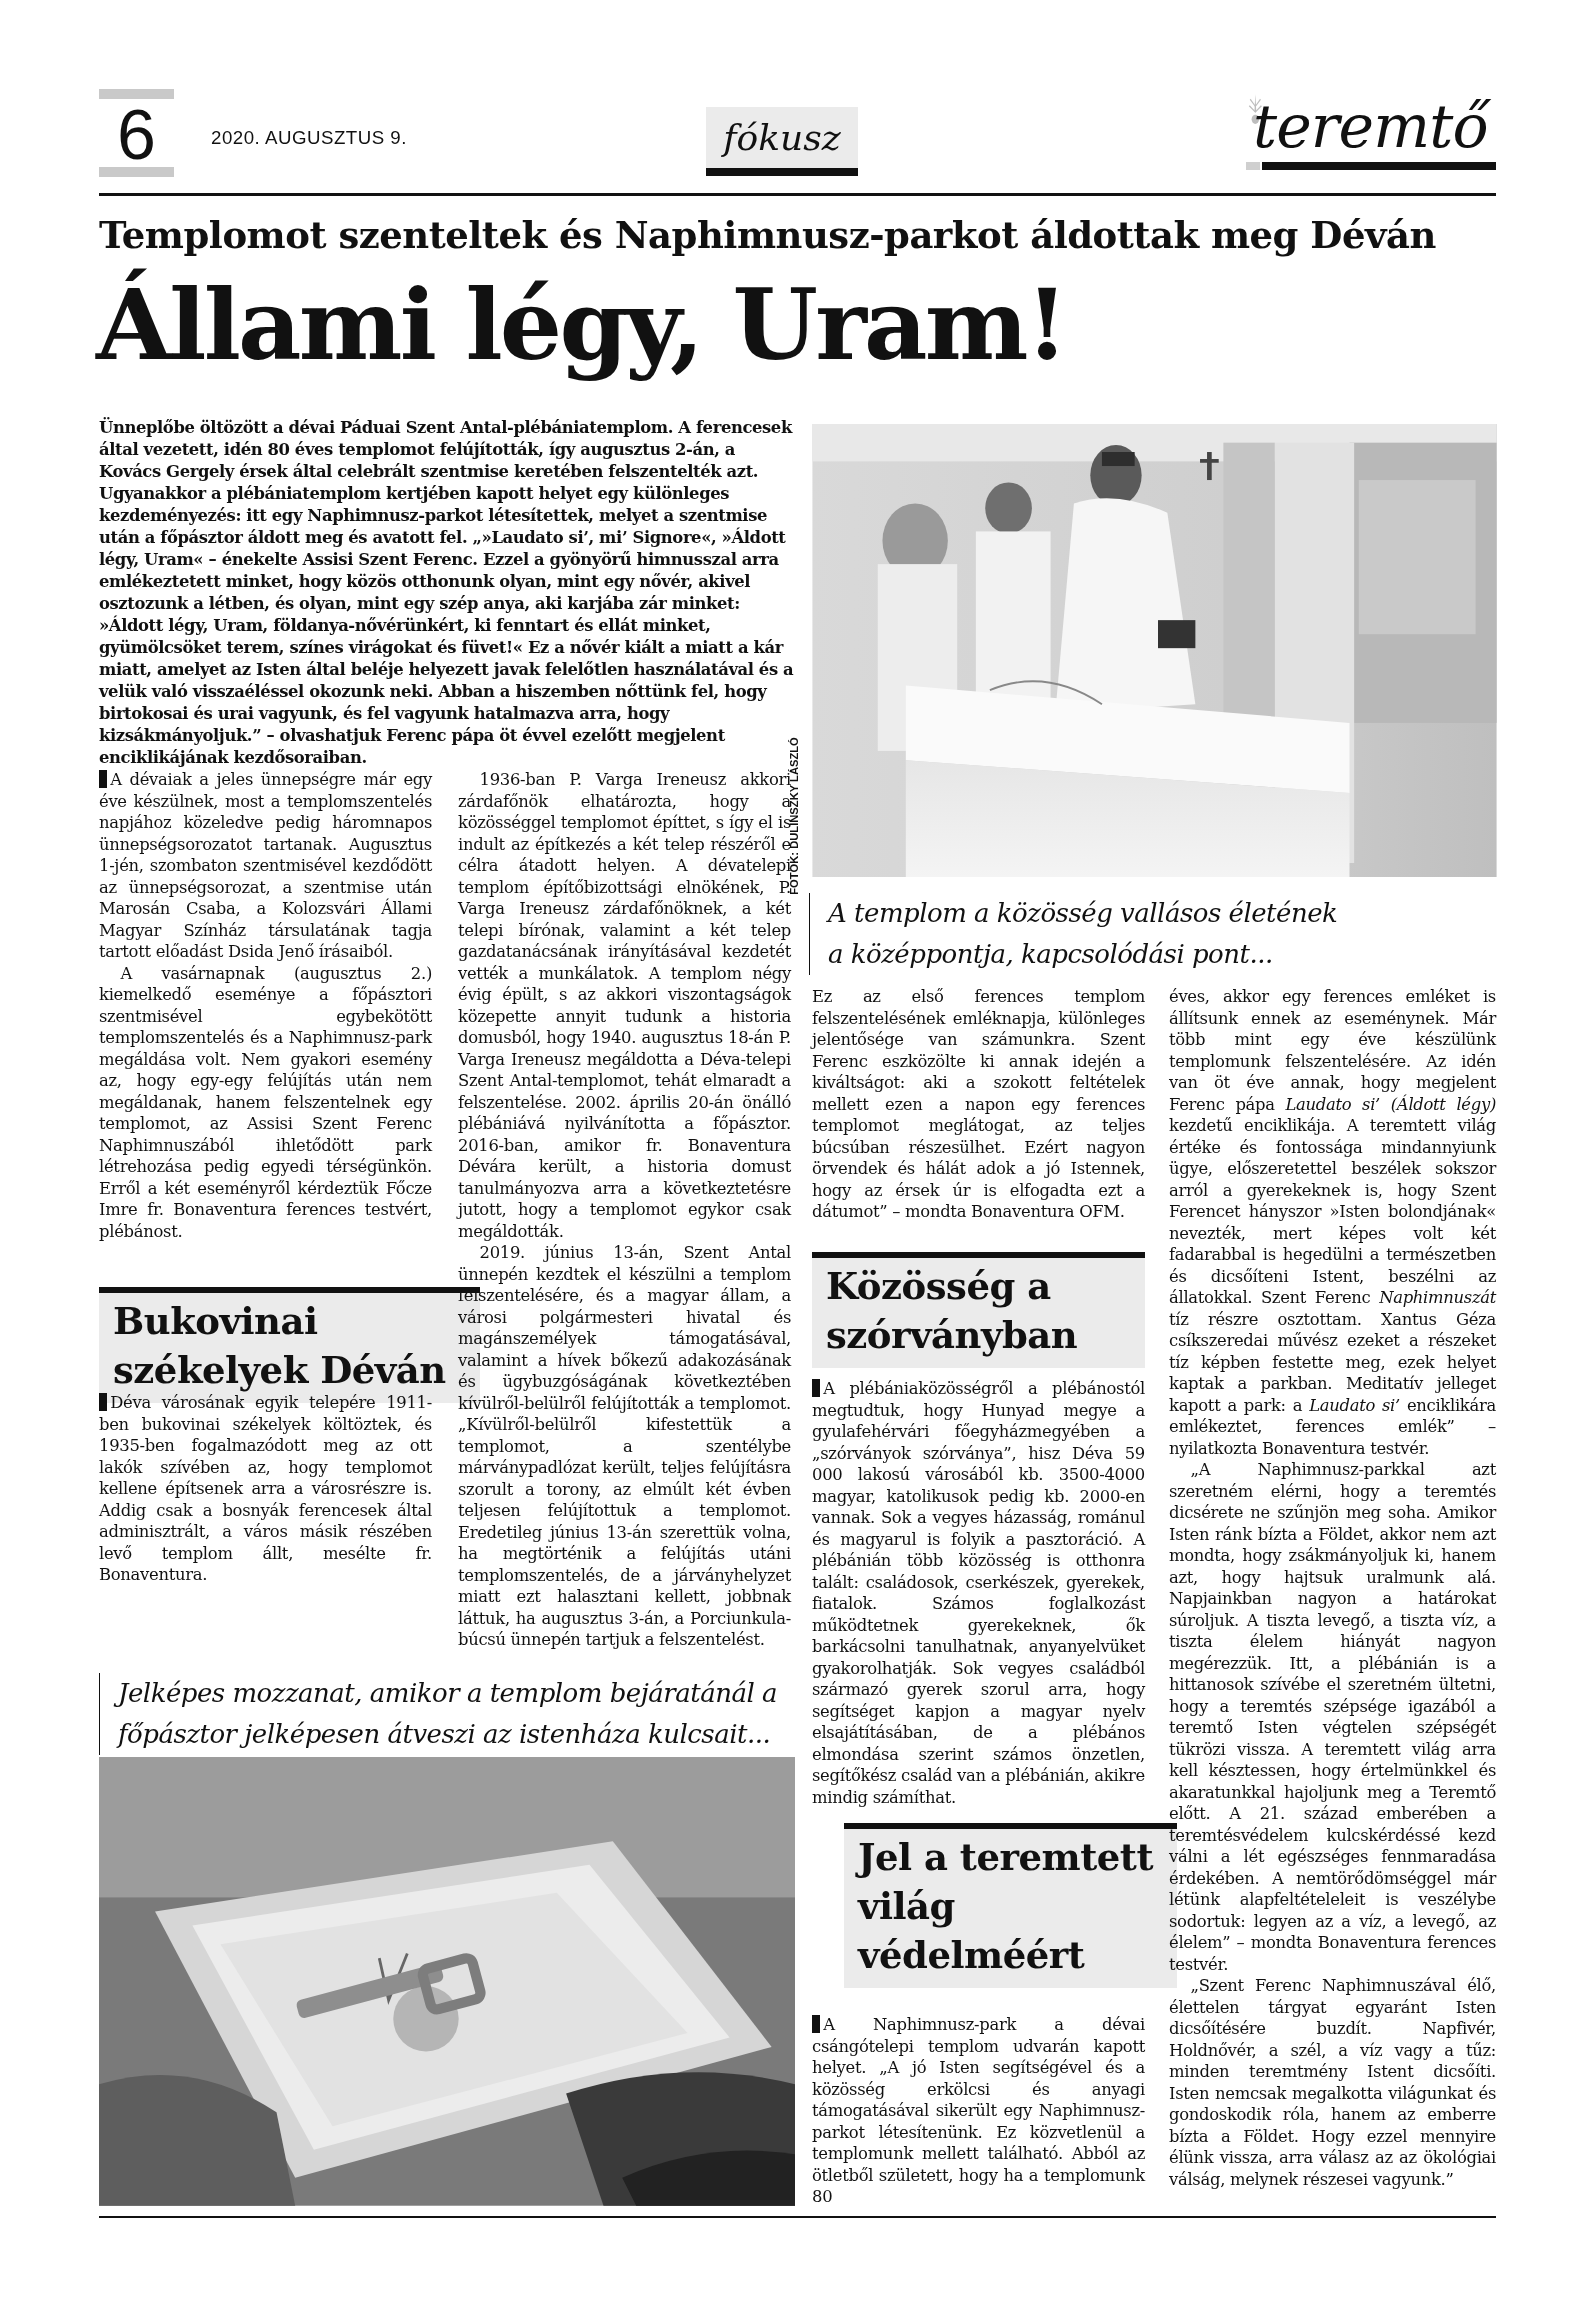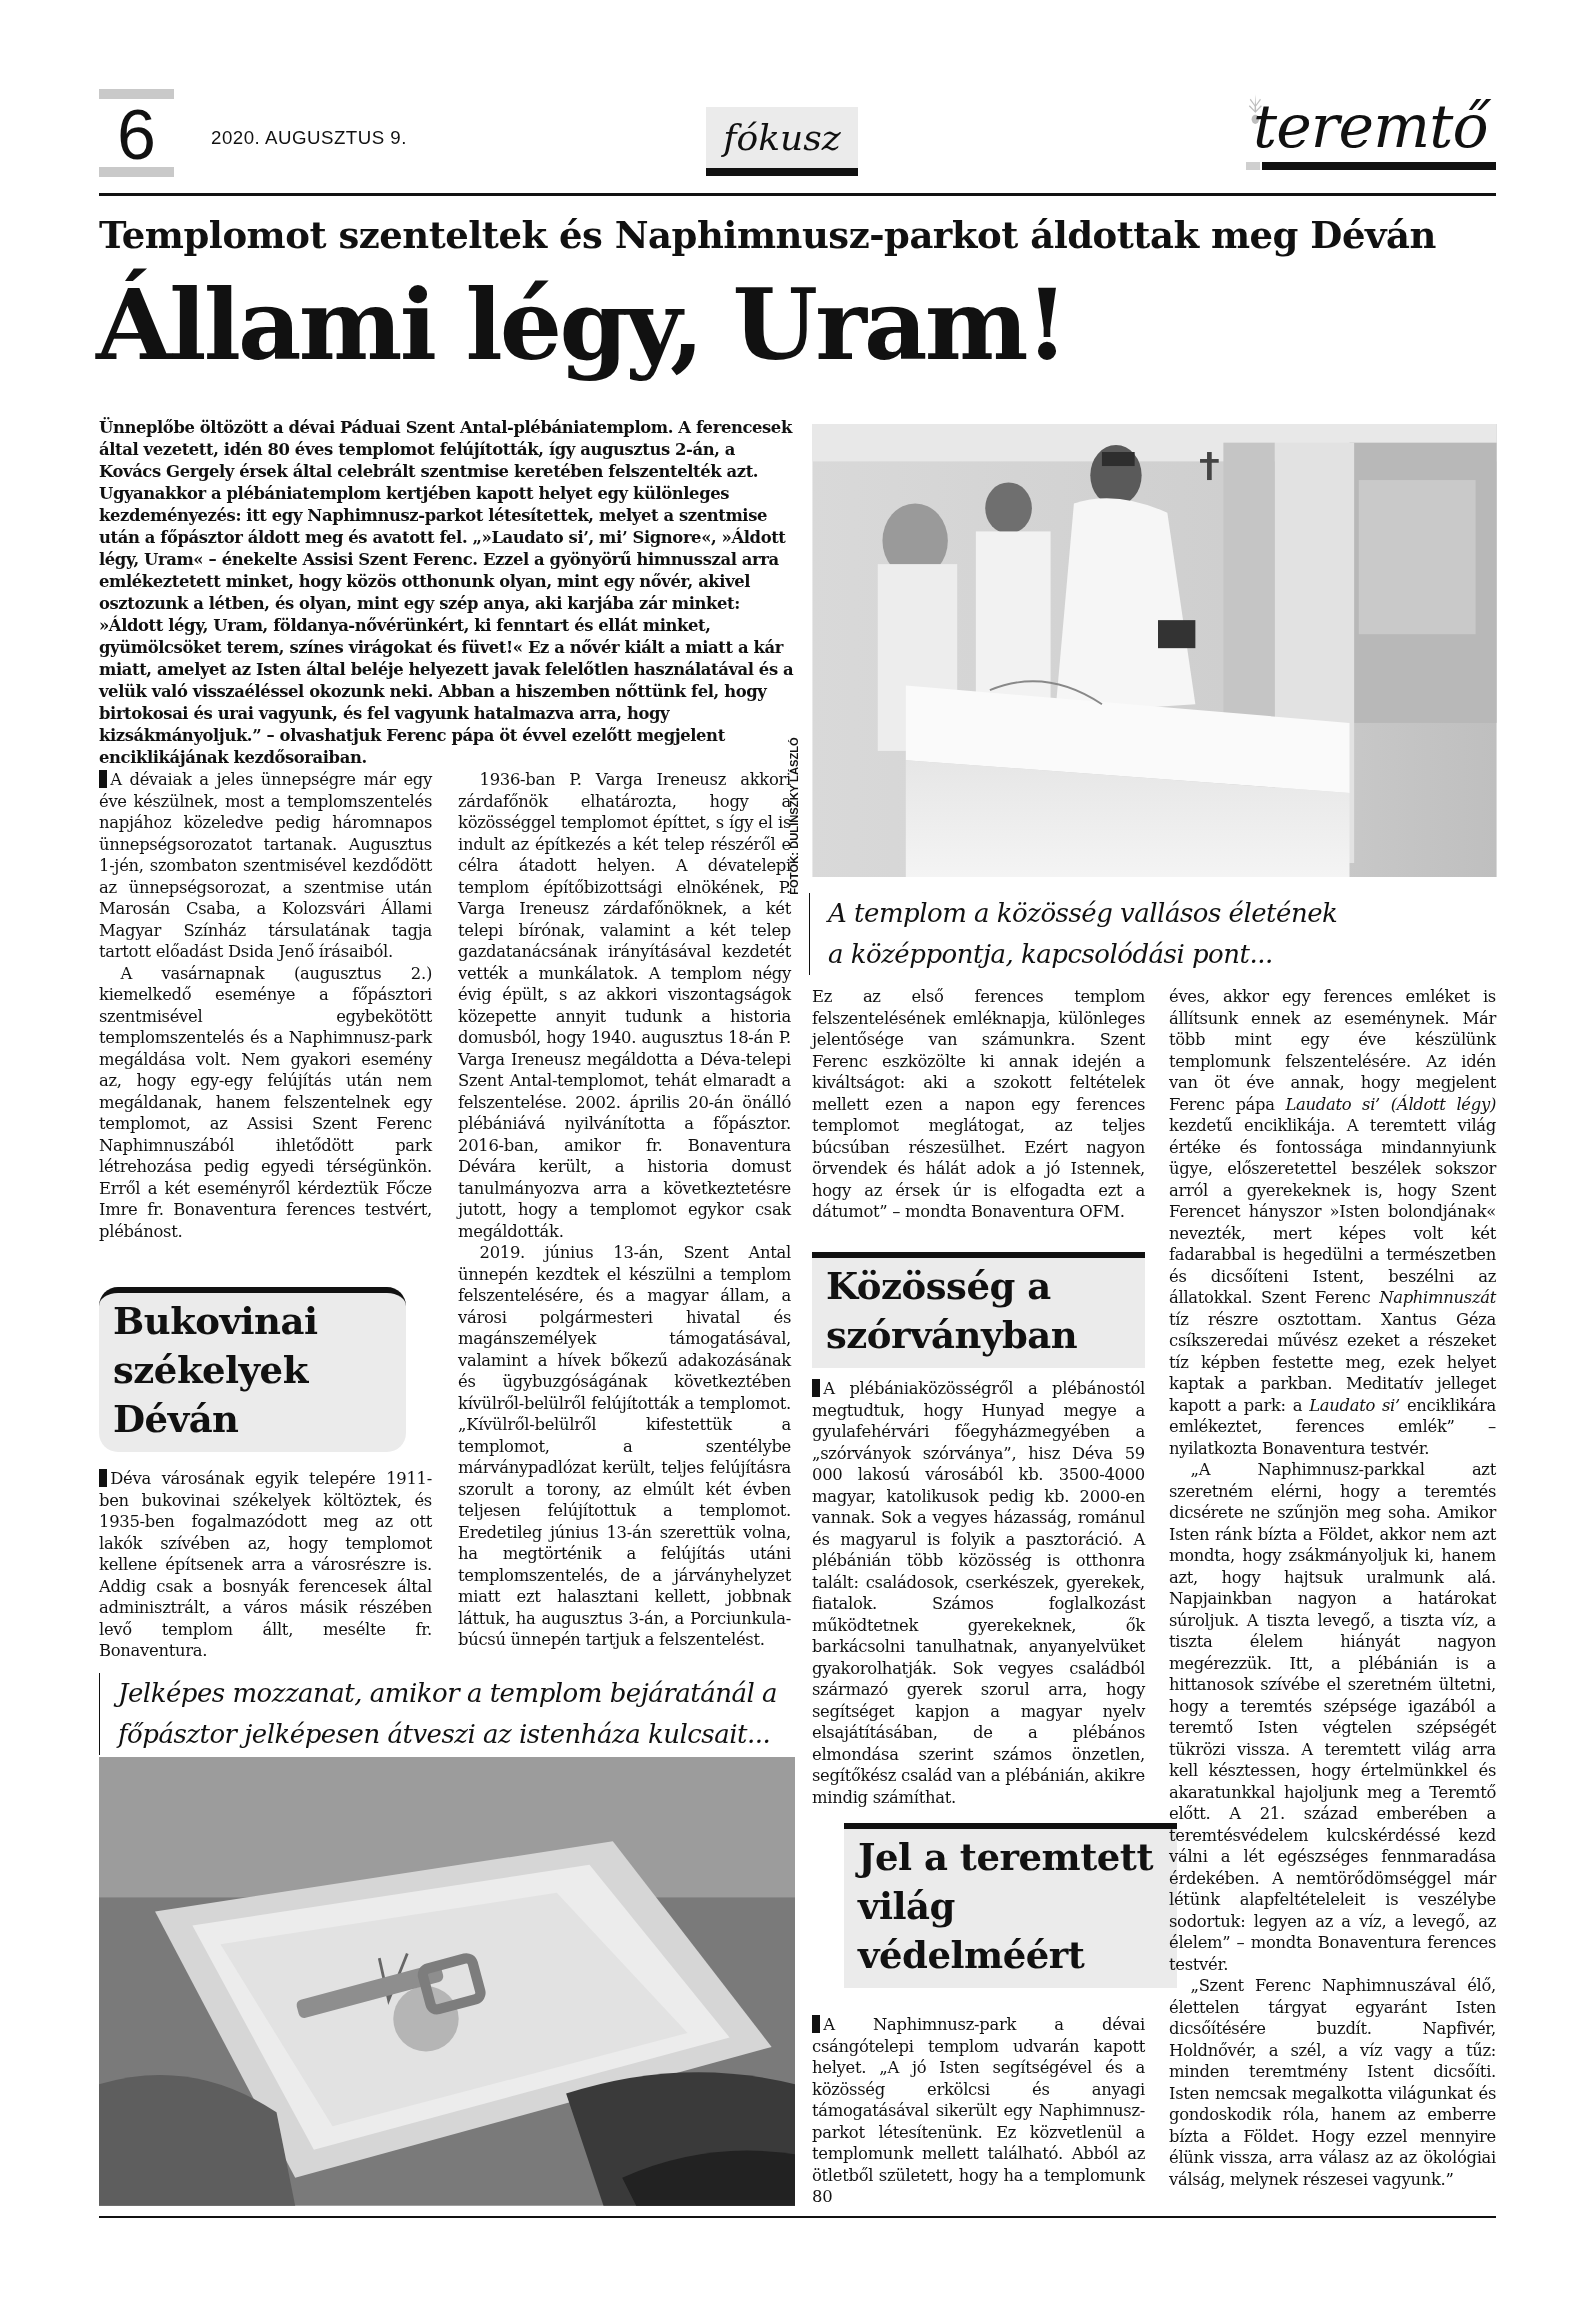--- a/index.html
+++ b/index.html
@@ -113,25 +113,25 @@
     <span>FOTÓK: DULINSZKY LÁSZLÓ</span>
   </div>
 
 <div class="pullquote" style="left:809px; top:893px; width:514px;">A templom a közösség vallásos életének a középpontja, kapcsolódási pont...</div>
 
 <div class="col" style="left:99px; top:769px; width:333px;">
   <p class="first"><span class="bullet"></span><span>A dévaiak a jeles ünnepségre már egy éve készülnek, most a templomszentelés napjához közeledve pedig háromnapos ünnepségsorozatot tartanak. Augusztus 1-jén, szombaton szentmisével kezdődött az ünnepségsorozat, a szentmise után Marosán Csaba, a Kolozsvári Állami Magyar Színház társulatának tagja tartott előadást Dsida Jenő írásaiból.</span></p>
   <p>A vasárnapnak (augusztus 2.) kiemelkedő eseménye a főpásztori szentmisével egybekötött templomszentelés és a Naphimnusz-park megáldása volt. Nem gyakori esemény az, hogy egy-egy felújítás után nem megáldanak, hanem felszentelnek egy templomot, az Assisi Szent Ferenc Naphimnuszából ihletődött park létrehozása pedig egyedi térségünkön. Erről a két eseményről kérdeztük Főcze Imre fr. Bonaventura ferences testvért, plébánost.</p>
 </div>
 
-<div class="subhead-box" style="left:99px; top:1287px; width:307px;border-radius:19px;">
+<div class="subhead-box" style="left:99px; top:1287px; width:381px;">
   <div class="subhead">Bukovinai székelyek Déván</div>
 </div>
 
-<div class="col" style="left:99px; top:1468px; width:333px;">
+<div class="col" style="left:99px; top:1392px; width:333px;">
   <p class="first"><span class="bullet"></span><span>Déva városának egyik telepére 1911-ben bukovinai székelyek költöztek, és 1935-ben fogalmazódott meg az ott lakók szívében az, hogy templomot kellene építsenek arra a városrészre is. Addig csak a bosnyák ferencesek által adminisztrált, a város másik részében levő templom állt, mesélte fr. Bonaventura.</span></p>
 </div>
 
 <div class="col" style="left:458px; top:769px; width:333px;">
   <p>1936-ban P. Varga Ireneusz akkori zárdafőnök elhatározta, hogy a közösséggel templomot építtet, s így el is indult az építkezés a két telep részéről e célra átadott helyen. A dévatelepi templom építőbizottsági elnökének, P. Varga Ireneusz zárdafőnöknek, a két telepi bírónak, valamint a két telep gazdatanácsának irányításával kezdetét vették a munkálatok. A templom négy évig épült, s az akkori viszontagságok közepette annyit tudunk a historia domusból, hogy 1940. augusztus 18-án P. Varga Ireneusz megáldotta a Déva-telepi Szent Antal-templomot, tehát elmaradt a felszentelése. 2002. április 20-án önálló plébániává nyilvánította a főpásztor. 2016-ban, amikor fr. Bonaventura Dévára került, a historia domust tanulmányozva arra a következtetésre jutott, hogy a templomot egykor csak megáldották.</p>
   <p>2019. június 13-án, Szent Antal ünnepén kezdtek el készülni a templom felszentelésére, és a magyar állam, a városi polgármesteri hivatal és magánszemélyek támogatásával, valamint a hívek bőkezű adakozásának és ügybuzgóságának következtében kívülről-belülről felújították a templomot. „Kívülről-belülről kifestettük a templomot, a szentélybe márványpadlózat került, teljes felújításra szorult a torony, az elmúlt két évben teljesen felújítottuk a templomot. Eredetileg június 13-án szerettük volna, ha megtörténik a felújítás utáni templomszentelés, de a járványhelyzet miatt ezt halasztani kellett, jobbnak láttuk, ha augusztus 3-án, a Porciunkula-búcsú ünnepén tartjuk a felszentelést.</p>
 </div>
 
 <div class="pullquote" style="left:99px; top:1673px; width:678px;">Jelképes mozzanat, amikor a templom bejáratánál a főpásztor jelképesen átveszi az istenháza kulcsait...</div>
 

